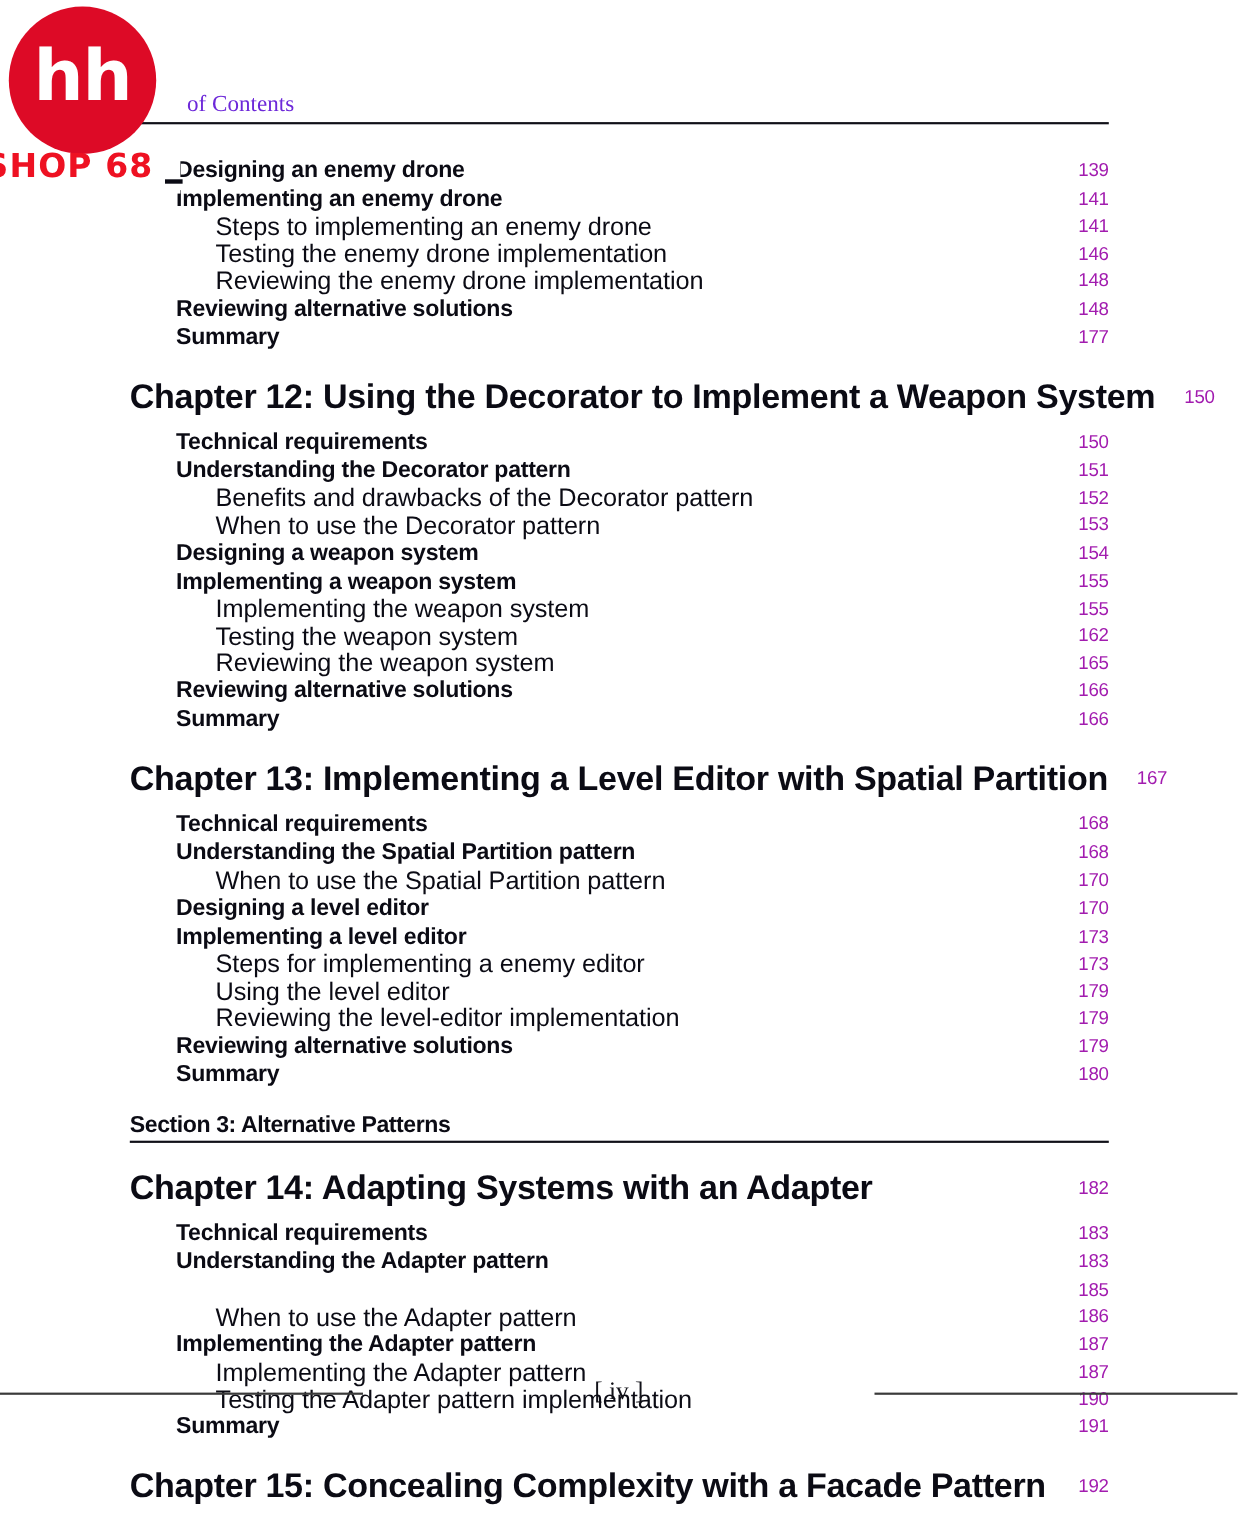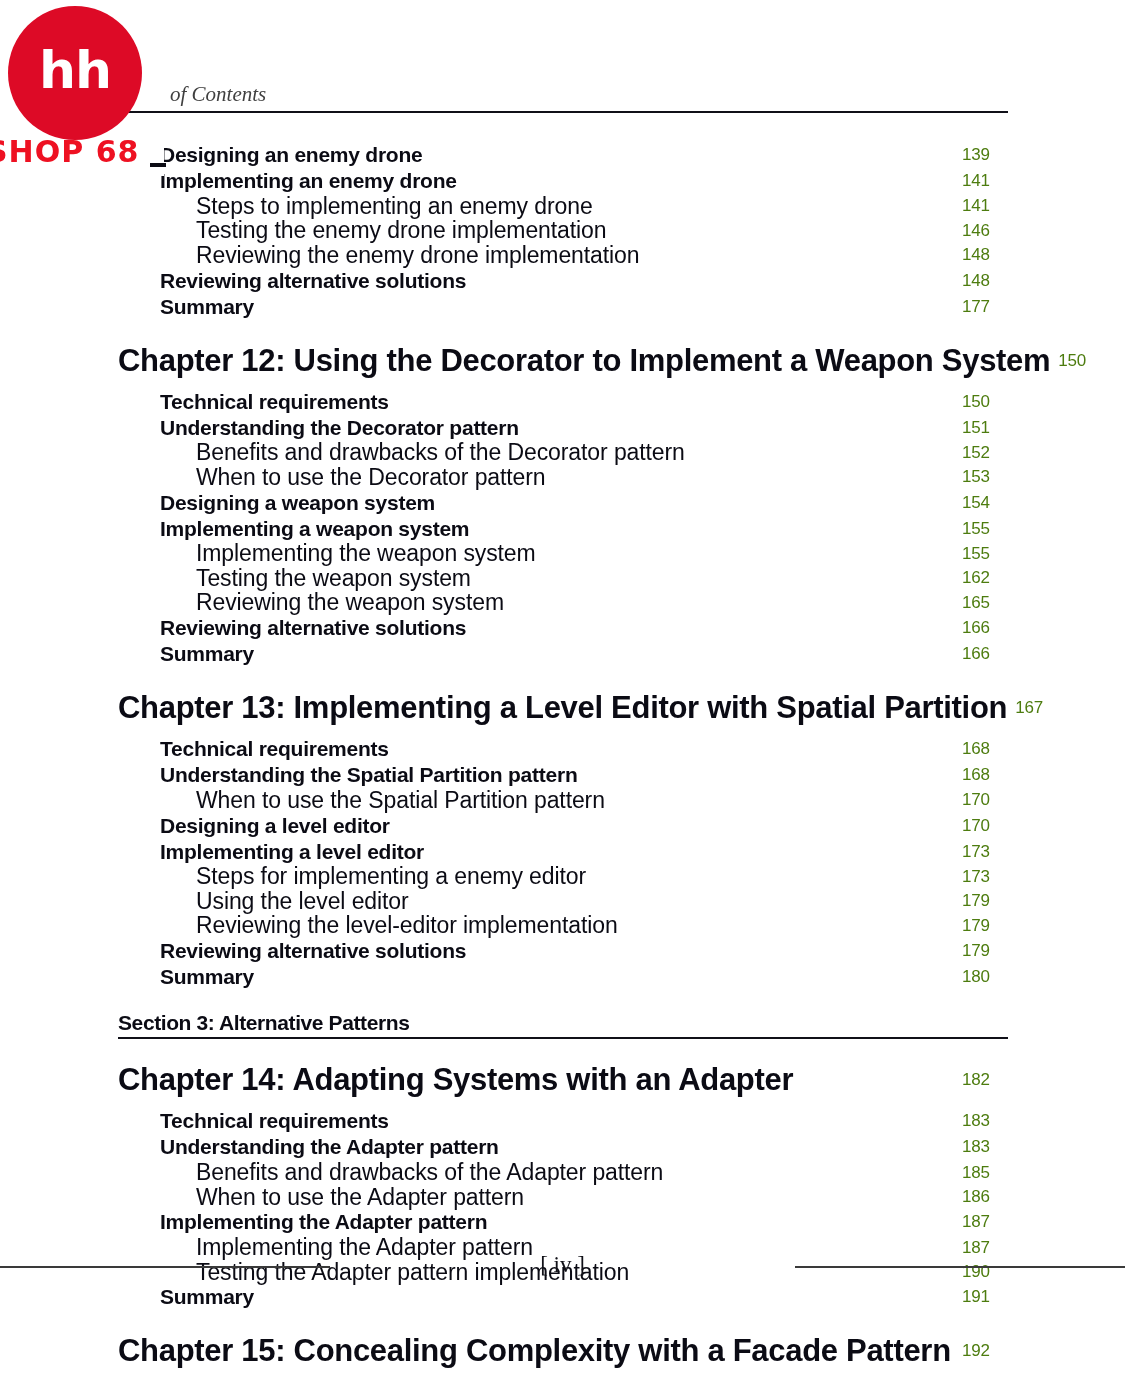--- a/index.html
+++ b/index.html
@@ -25,23 +25,22 @@
 
   
   #header-area {
     position: absolute;
     left: 118px;
     top: 84px;
     width: 890px;
   }
   #header-title {
     font-family: "Liberation Serif", serif;
-    font-style: italic;
     font-size: 21px;
-    color: #404040;
+    color: #6d28d9;
     line-height: 1;
     padding-left: 52px;
     white-space: nowrap;
   }
   #header-rule {
     margin-top: 6px;
     border-top: 2.2px solid #101018;
     width: 890px;
   }
 
@@ -64,23 +63,24 @@
   .toc-row .t {
     white-space: nowrap;
     color: #0b0b14;
   }
   .toc-row .spacer {
     flex: 1 1 auto;
     min-width: 8px;
   }
   .toc-row .pg {
     flex: 0 0 auto;
+    text-align: right;
     width: 46px;
     font-size: 17px;
-    color: #4d7c0f;
+    color: #a21caf;
     font-weight: normal;
     letter-spacing: -0.2px;
   }
 
   
   .lvl-chapter {
     height: 38px;
     align-items: center;
   }
   .lvl-chapter .t {
@@ -186,21 +186,21 @@
     position: absolute;
     left: 8px;
     top: 6px;
     width: 134px;
     height: 134px;
     display: flex;
     align-items: center;
     justify-content: center;
     color: #ffffff;
     font-family: "DejaVu Sans", sans-serif;
-    font-size: 52px;
+    font-size: 64px;
     font-weight: bold;
     letter-spacing: -1px;
     line-height: 1;
     padding-bottom: 6px;
     box-sizing: border-box;
   }
   #wm-shop {
     position: absolute;
     left: -14px;
     top: 134px;
@@ -414,21 +414,20 @@
           <span class="t">Technical requirements</span>
           <span class="spacer"></span>
           <span class="pg">183</span>
         </div>
         <div class="toc-row lvl-1">
           <span class="t">Understanding the Adapter pattern</span>
           <span class="spacer"></span>
           <span class="pg">183</span>
         </div>
         <div class="toc-row lvl-2">
-          <span class="t">Benefits and drawbacks of the Adapter pattern</span>
           <span class="spacer"></span>
           <span class="pg">185</span>
         </div>
         <div class="toc-row lvl-2">
           <span class="t">When to use the Adapter pattern</span>
           <span class="spacer"></span>
           <span class="pg">186</span>
         </div>
         <div class="toc-row lvl-1">
           <span class="t">Implementing the Adapter pattern</span>

